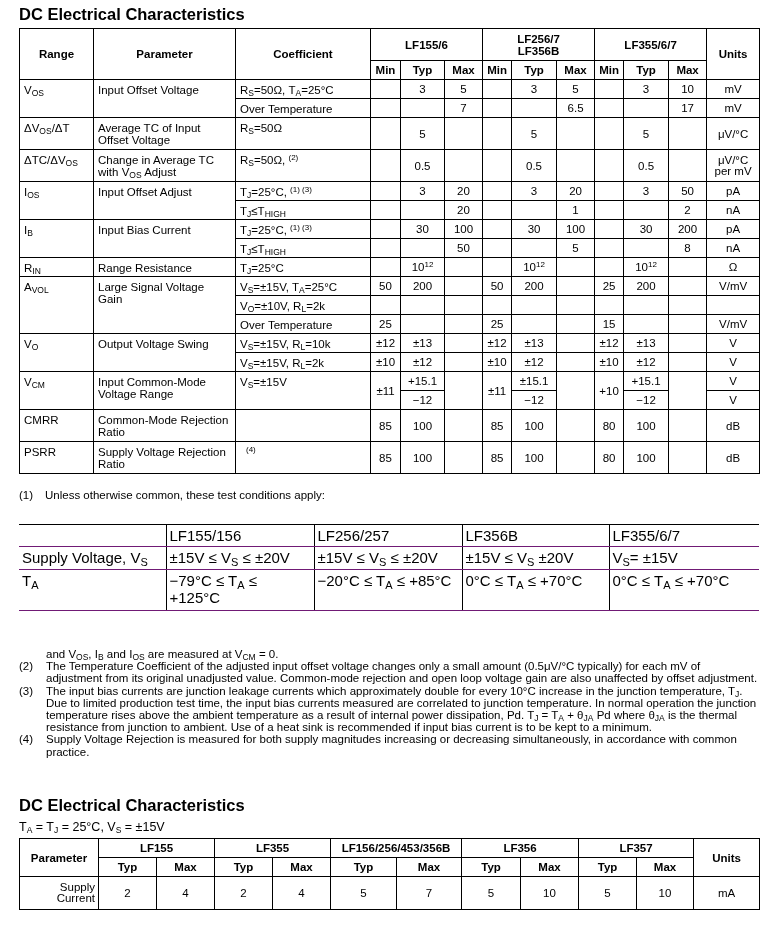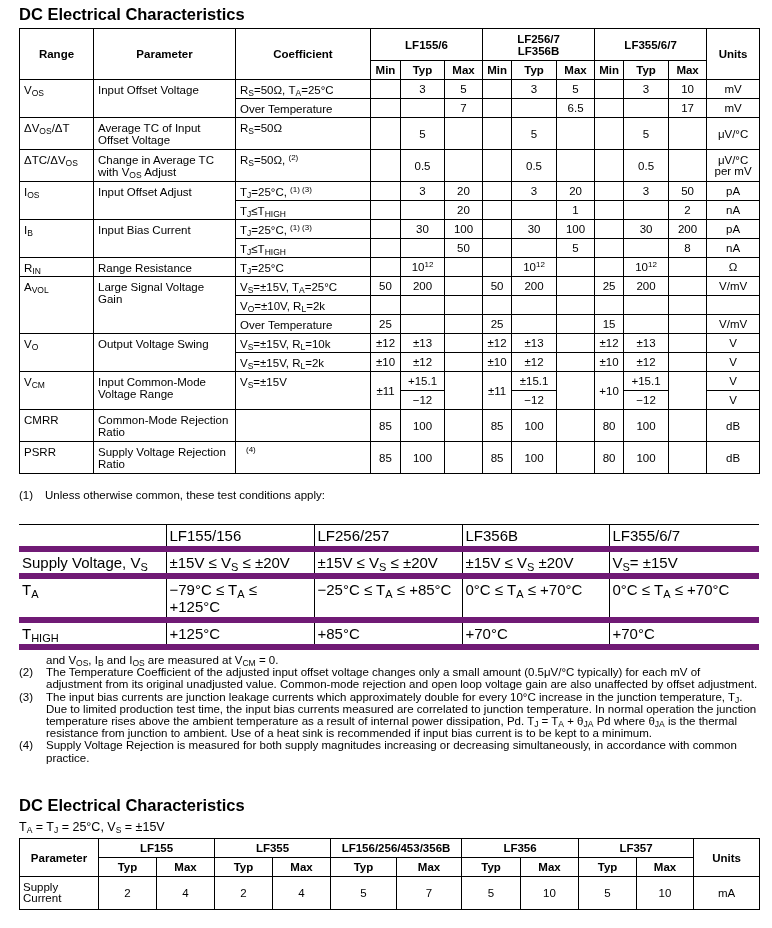--- a/index.html
+++ b/index.html
@@ -8,32 +8,32 @@
   .title { position:absolute; left:19px; font-weight:bold; font-size:16.5px; }
   table { border-collapse:collapse; position:absolute; table-layout:fixed; }
   .main td, .main th { border:1px solid #000; font-size:11.5px; padding:0 4px; vertical-align:top; line-height:12px; }
   .main th { font-weight:bold; vertical-align:middle; text-align:center; font-size:11.5px; }
   .main td.num { text-align:center; vertical-align:middle; }
   .main td.vt { vertical-align:top; padding-top:4px; }
   sub { font-size:8.5px; vertical-align:-2px; line-height:0; }
   sup { font-size:8px; vertical-align:4px; line-height:0; }
   .note1 { position:absolute; left:19px; top:489px; font-size:11.5px; }
   .note1 .n { display:inline-block; width:26px; }
-  .cond td { border-bottom:6px solid #701a75; font-size:15px; padding:2px 3px; vertical-align:top; line-height:17px; }
+  .cond td { border-bottom:1px solid #701a75; font-size:15px; padding:2px 3px; vertical-align:top; line-height:17px; }
   .cond td + td { border-left:1px solid #000; }
   .cond tr:first-child td { border-top:1px solid #000; }
   .cond sub { font-size:11px; vertical-align:-3px; }
-  .notes { position:absolute; left:19px; top:648px; width:740px; font-size:11.5px; line-height:12.2px;margin-top:6px; }
+  .notes { position:absolute; left:19px; top:648px; width:740px; font-size:11.5px; line-height:12.2px; }
   .notes .row { display:flex; }
   .notes .n { flex:0 0 27px; }
   .notes .t { flex:1; }
   .sub2 { position:absolute; left:19px; top:820px; font-size:12.5px; }
   .supply td, .supply th { border:1px solid #000; font-size:11.5px; text-align:center; vertical-align:middle; line-height:12px; padding:0 3px; }
   .supply th { font-weight:bold; }
-  .supply td.left { text-align:left;margin-top:46px; }
+  .supply td.left { text-align:right;margin-top:46px; }
 </style>
 </head>
 <body>
 
 <div class="title" style="top:5px">DC Electrical Characteristics</div>
 
 <table class="main" style="left:19px; top:28px; width:740px;">
   <colgroup>
     <col style="width:74px">
       <col style="width:142px">
@@ -356,30 +356,23 @@
   <tr style="height:23px">
     <td><span>Supply Voltage, V</span><sub>S</sub></td>
     <td><span>±15V ≤ V</span><sub>S</sub><span> ≤ ±20V</span></td>
     <td><span>±15V ≤ V</span><sub>S</sub><span> ≤ ±20V</span></td>
     <td><span>±15V ≤ V</span><sub>S</sub><span> ±20V</span></td>
     <td><span>V</span><sub>S</sub><span>= ±15V</span></td>
   </tr>
   <tr style="height:41px">
     <td><span>T</span><sub>A</sub></td>
     <td><span>−79°C ≤ T</span><sub>A</sub><span> ≤</span><br><span>+125°C</span></td>
-    <td><span>−25°C ≤ T</span><sub>A</sub><span> ≤ +85°C</span></td>
+    <td><span>−20°C ≤ T</span><sub>A</sub><span> ≤ +85°C</span></td>
     <td><span>0°C ≤ T</span><sub>A</sub><span> ≤ +70°C</span></td>
     <td><span>0°C ≤ T</span><sub>A</sub><span> ≤ +70°C</span></td>
-  </tr>
-  <tr style="height:24px">
-    <td><span>T</span><sub>HIGH</sub></td>
-    <td>+125°C</td>
-    <td>+85°C</td>
-    <td>+70°C</td>
-    <td>+70°C</td>
   </tr>
 </tbody>
   </table>
 
 <div class="notes">
   <div class="row">
     <span class="n"></span>
     <span class="t"><span>and V</span><sub>OS</sub><span>, I</span><sub>B</sub><span> and I</span><sub>OS</sub><span> are measured at V</span><sub>CM</sub><span> = 0.</span></span>
   </div>
   <div class="row">

